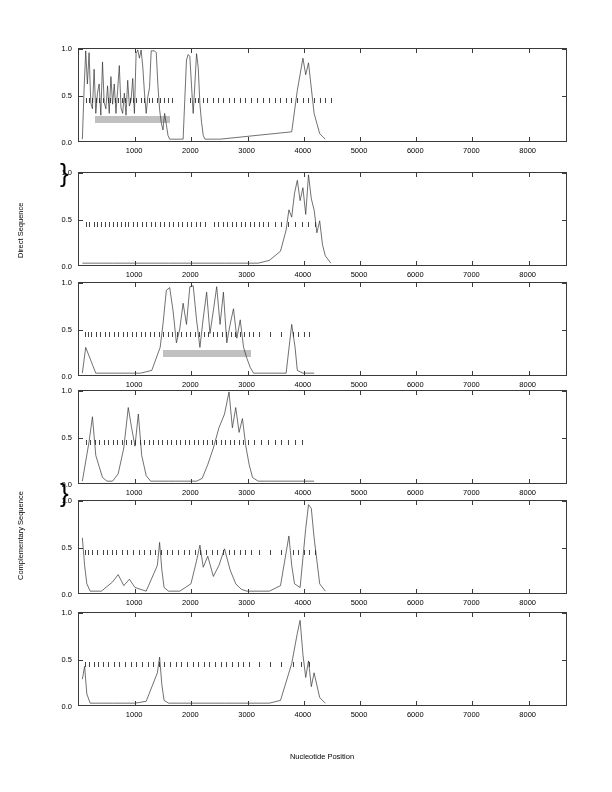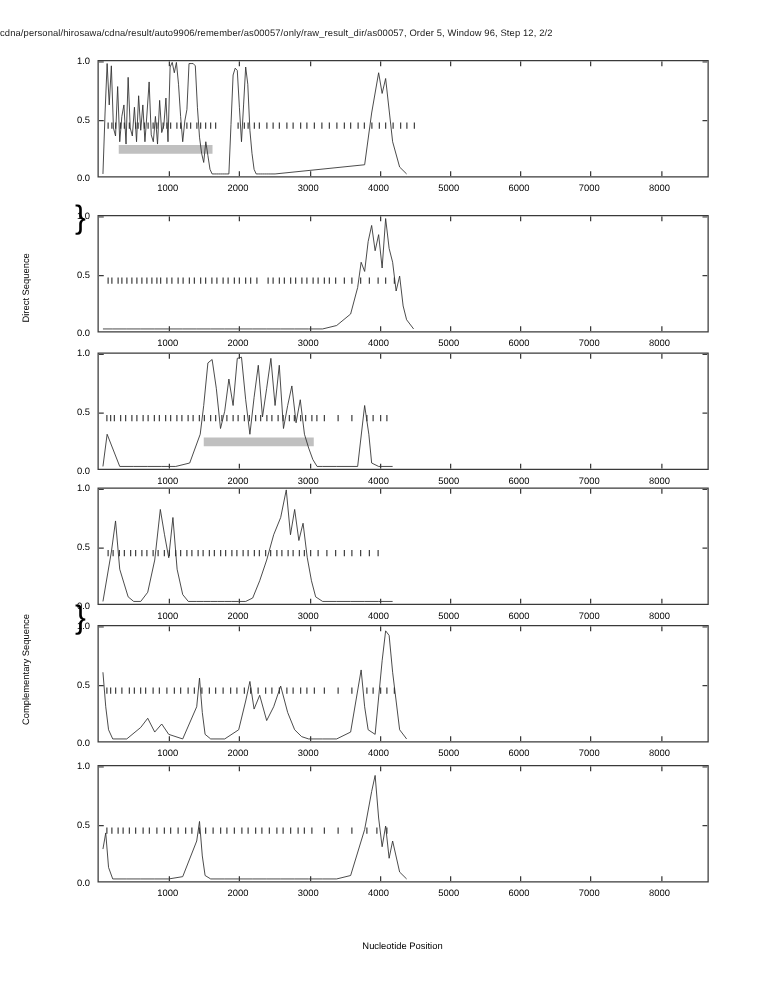--- a/index.html
+++ b/index.html
@@ -124,21 +124,20 @@
     width: 1px;
     height: 5px;
     background: #444;
   }
 </style>
 </head>
 <body>
 
 <div id="page">
 
-  <div class="hdr">cdna/personal/hirosawa/cdna/result/auto9906/remember/as00057/only/raw_result_dir/as00057, Order 5, Window 96, Step 12, 2/2</div>
 
   <div class="axis-title-y" style="left:16px; top:258px;">Direct Sequence</div>
   <div class="axis-title-y" style="left:16px; top:580px;">Complementary Sequence</div>
 
   <div class="brace" style="left:60px; top:160px; font-size:26px;">}</div>
   <div class="brace" style="left:60px; top:480px; font-size:26px;">}</div>
 
   <div class="axis-title-x" style="left:222px; top:752px;">Nucleotide Position</div>
 
   <div id="panels">

